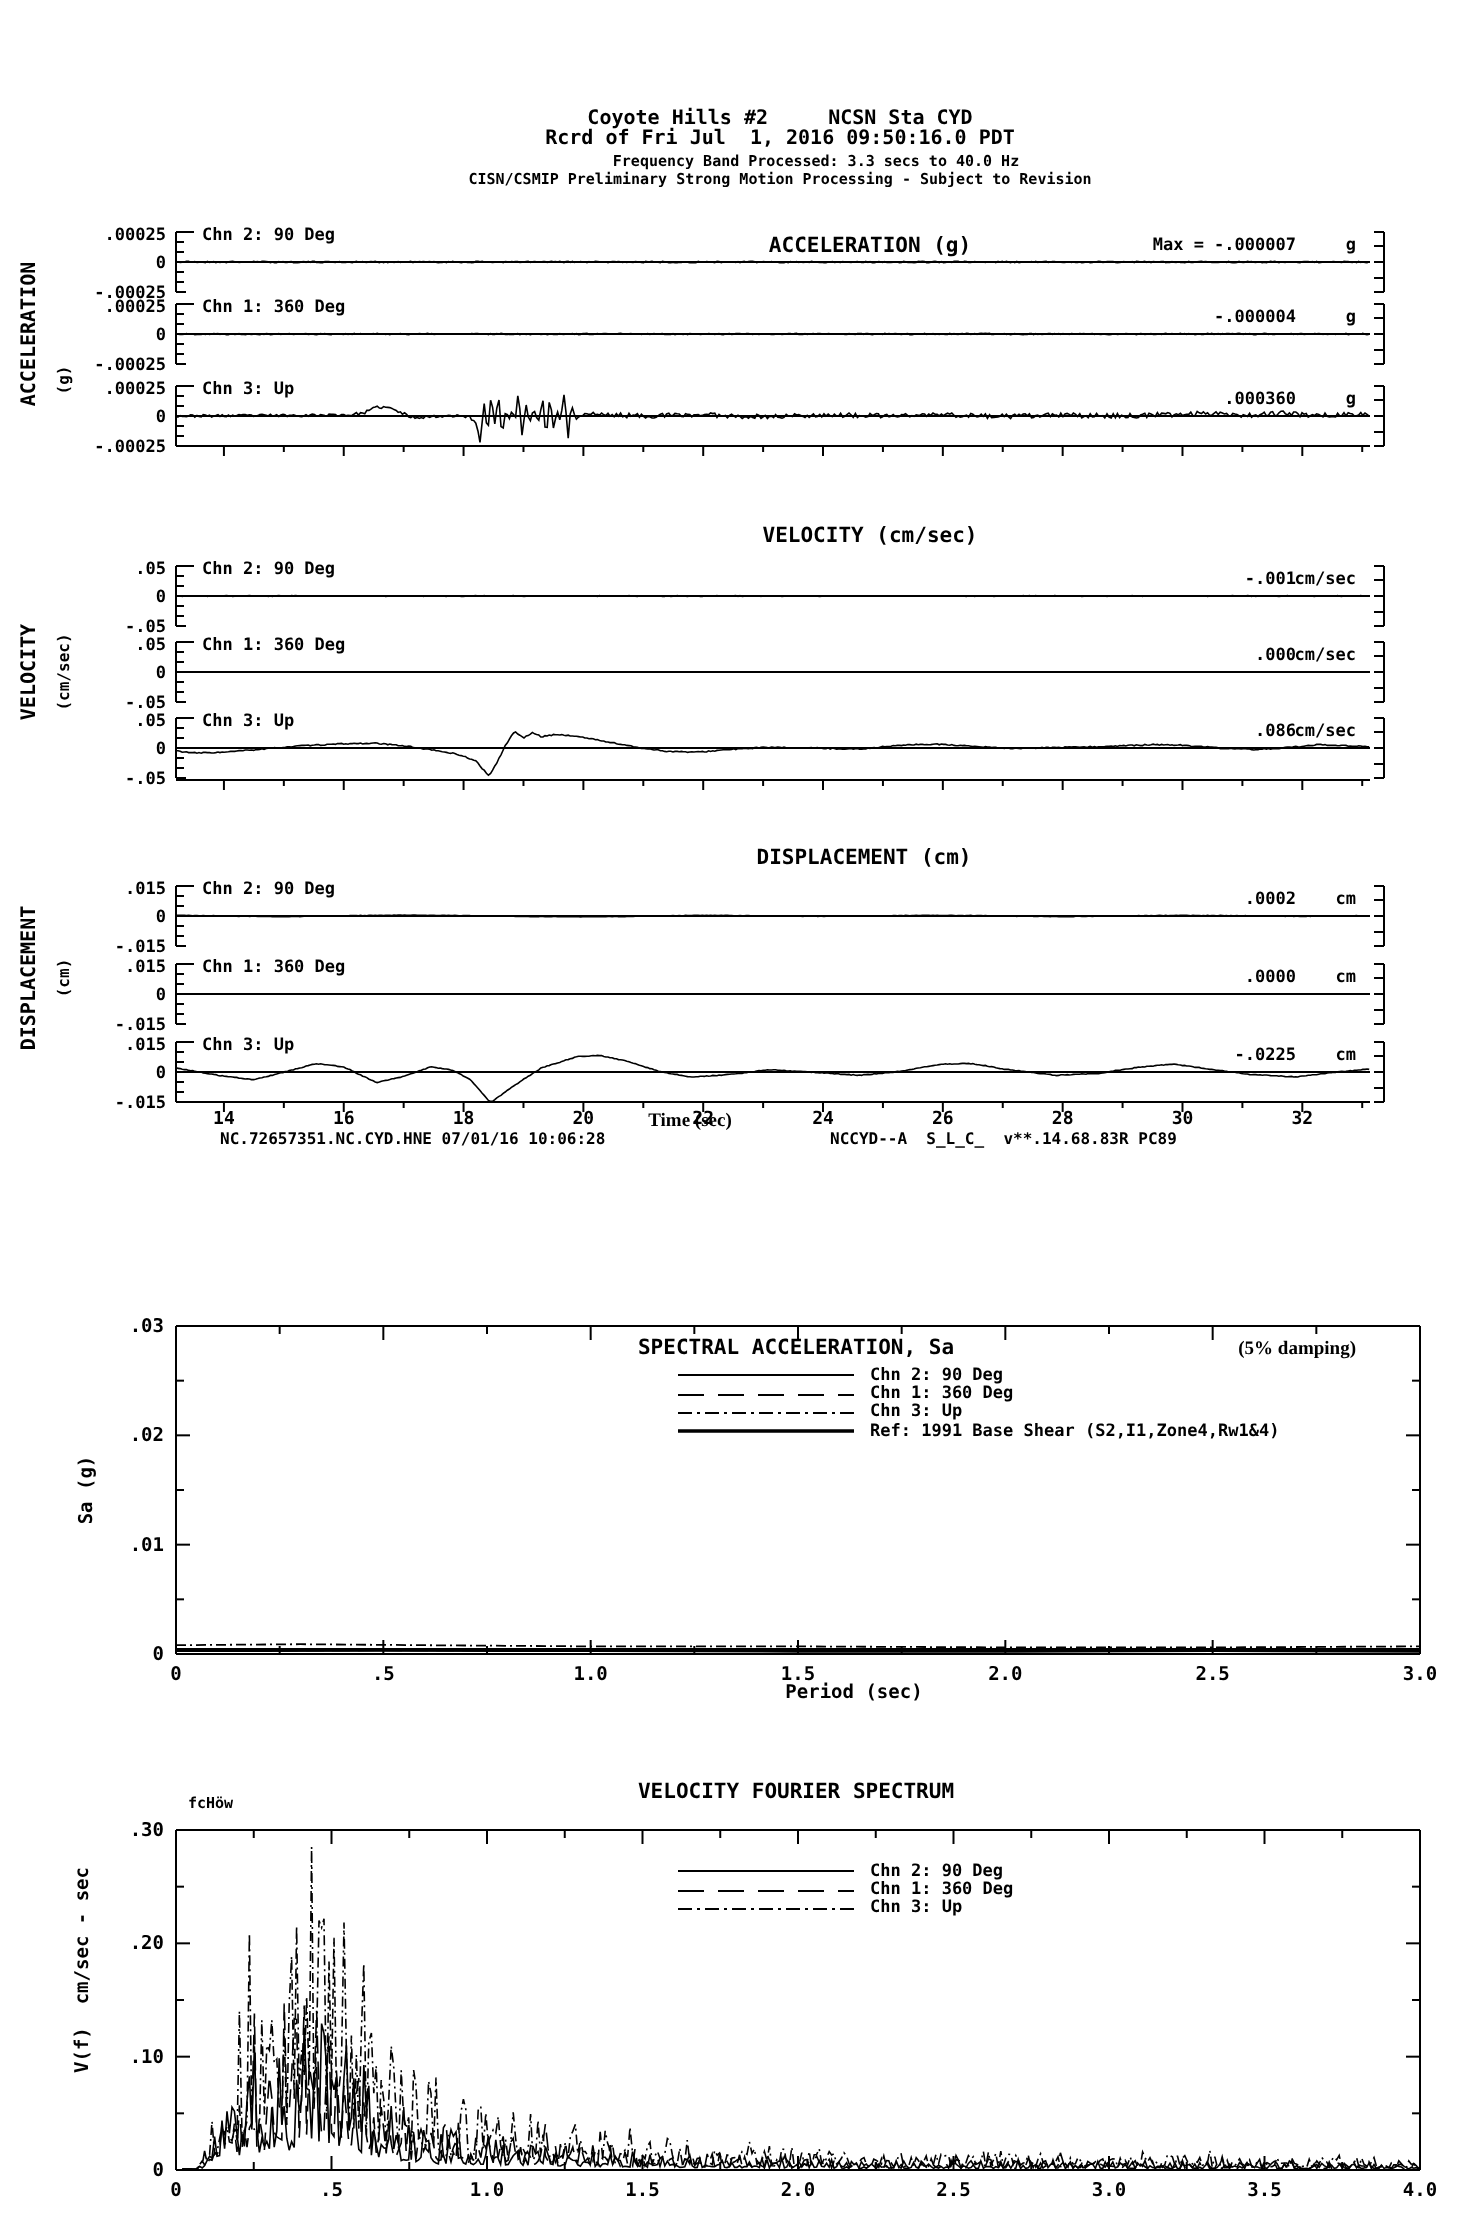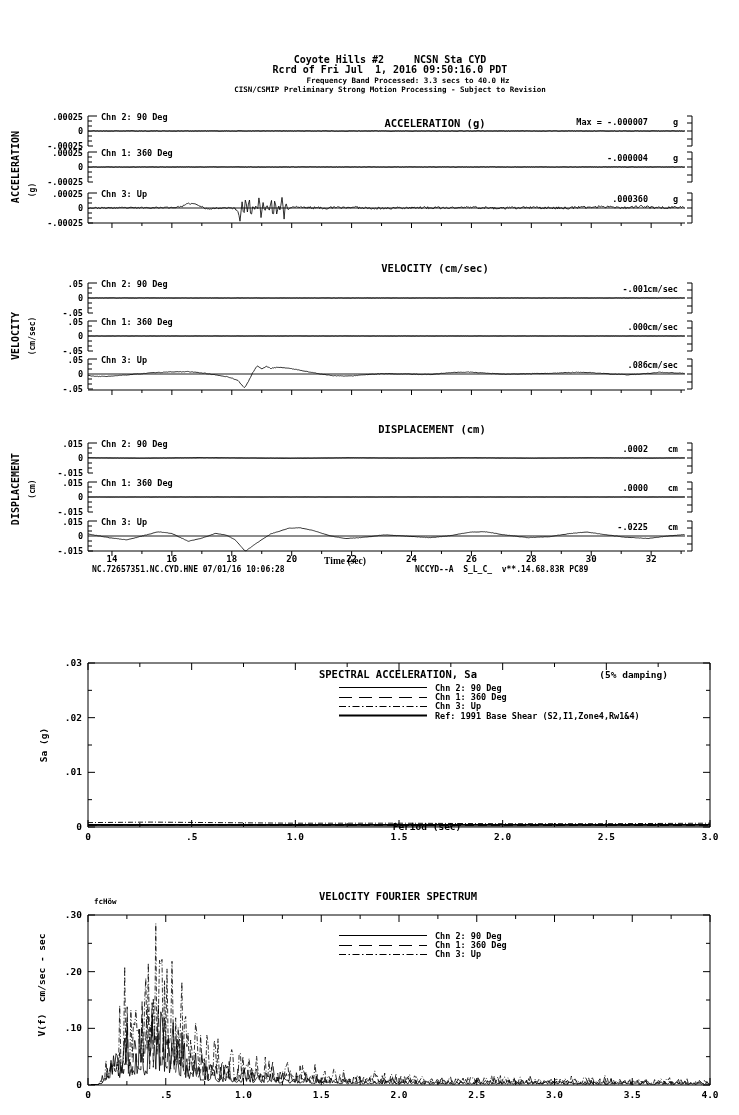--- a/index.html
+++ b/index.html
@@ -429,26 +429,26 @@
   <div class="t s10 rot" style="left:15px;top:167px;">ACCELERATION</div>
   <div class="t s8  rot" style="left:33px;top:190px;">(g)</div>
   <div class="t s10 rot" style="left:15px;top:336px;">VELOCITY</div>
   <div class="t s8  rot" style="left:33px;top:336px;">(cm/sec)</div>
   <div class="t s10 rot" style="left:15px;top:489px;">DISPLACEMENT</div>
   <div class="t s8  rot" style="left:33px;top:489px;">(cm)</div>
   <div class="t s95 rot" style="left:44px;top:745px;">Sa (g)</div>
   <div class="t s95 rot" style="left:42px;top:985px;">V(f)  cm/sec - sec</div>
 
   <div class="t s95 c" style="left:345px;top:556px;font-family:Liberation Serif, serif;">Time (sec)</div>
-  <div class="t s8" style="left:92px;top:566px;">NC.72657351.NC.CYD.HNE 07/01/16 10:06:28</div>
+  <div class="t s8" style="left:110px;top:566px;">NC.72657351.NC.CYD.HNE 07/01/16 10:06:28</div>
   <div class="t s8" style="left:415px;top:566px;">NCCYD--A  S_L_C_  v**.14.68.83R PC89</div>
-  <div class="t s95 c" style="left:408px;top:822px;padding-left:38px;">Period (sec)</div>
+  <div class="t s95 c" style="left:408px;top:842px;padding-left:38px;">Period (sec)</div>
   <div class="t s95 c" style="left:395px;top:1152px;">Frequency (Hz)</div>
 
-  <div class="t s95" style="right:71px;top:670px;">(5% damping)</div>
+  <div class="t s95" style="right:61px;top:670px;font-family:Liberation Serif, serif;">(5% damping)</div>
   <div class="t s7" style="left:94px;top:898px;">fcHöw</div>
 
   <div class="legend" style="left:338px;top:683px;">
     <div class="lrow">
       <svg width="90" height="7">
           <line x1="1" y1="3.5" x2="89" y2="3.5" stroke="#000" stroke-width="1"></line>
         </svg>
       <span class="lbl">Chn 2: 90 Deg</span>
     </div>
     <div class="lrow">

